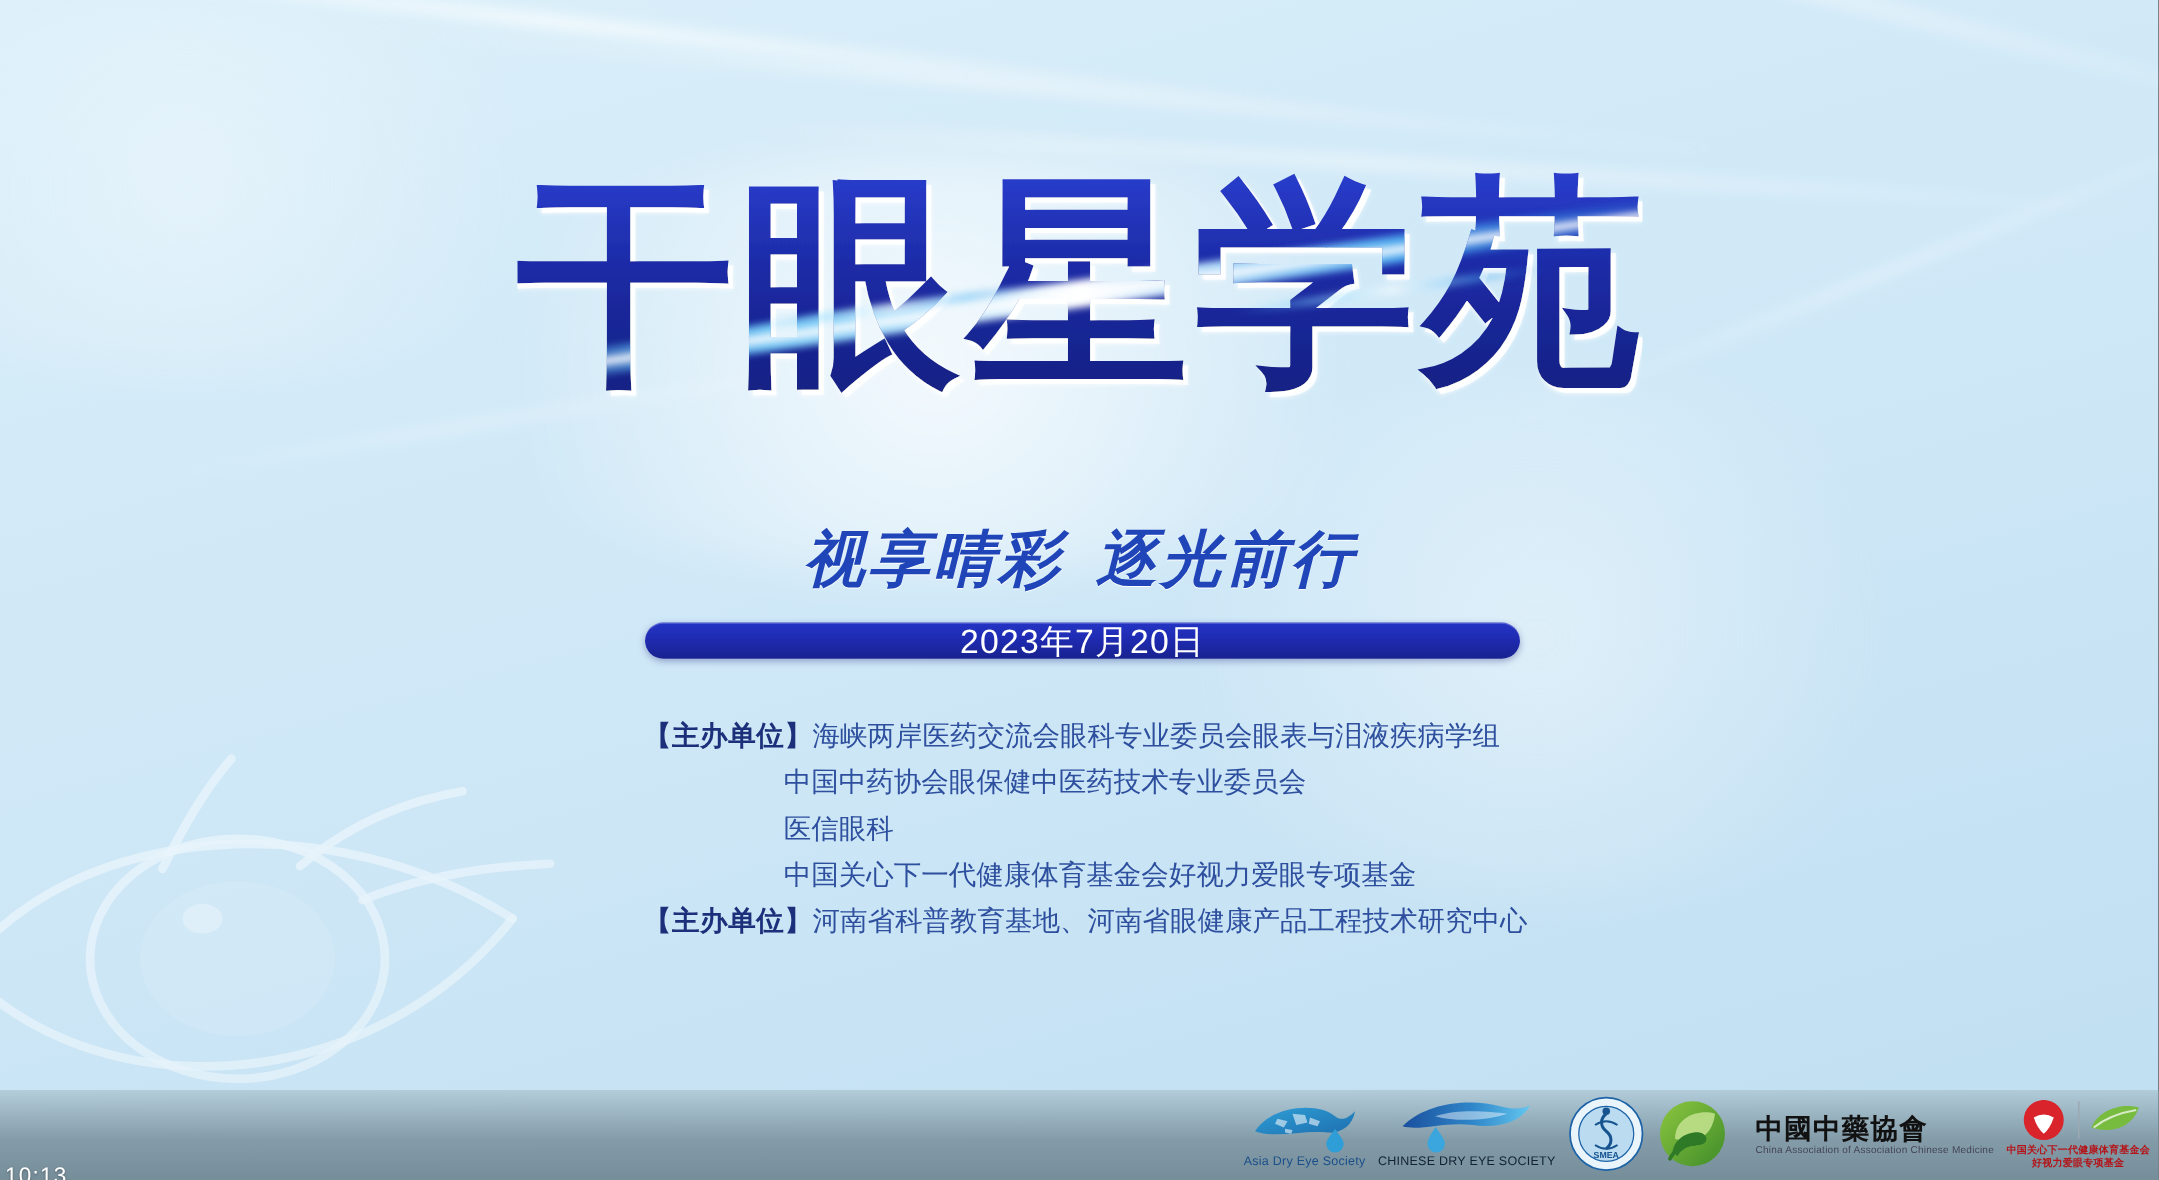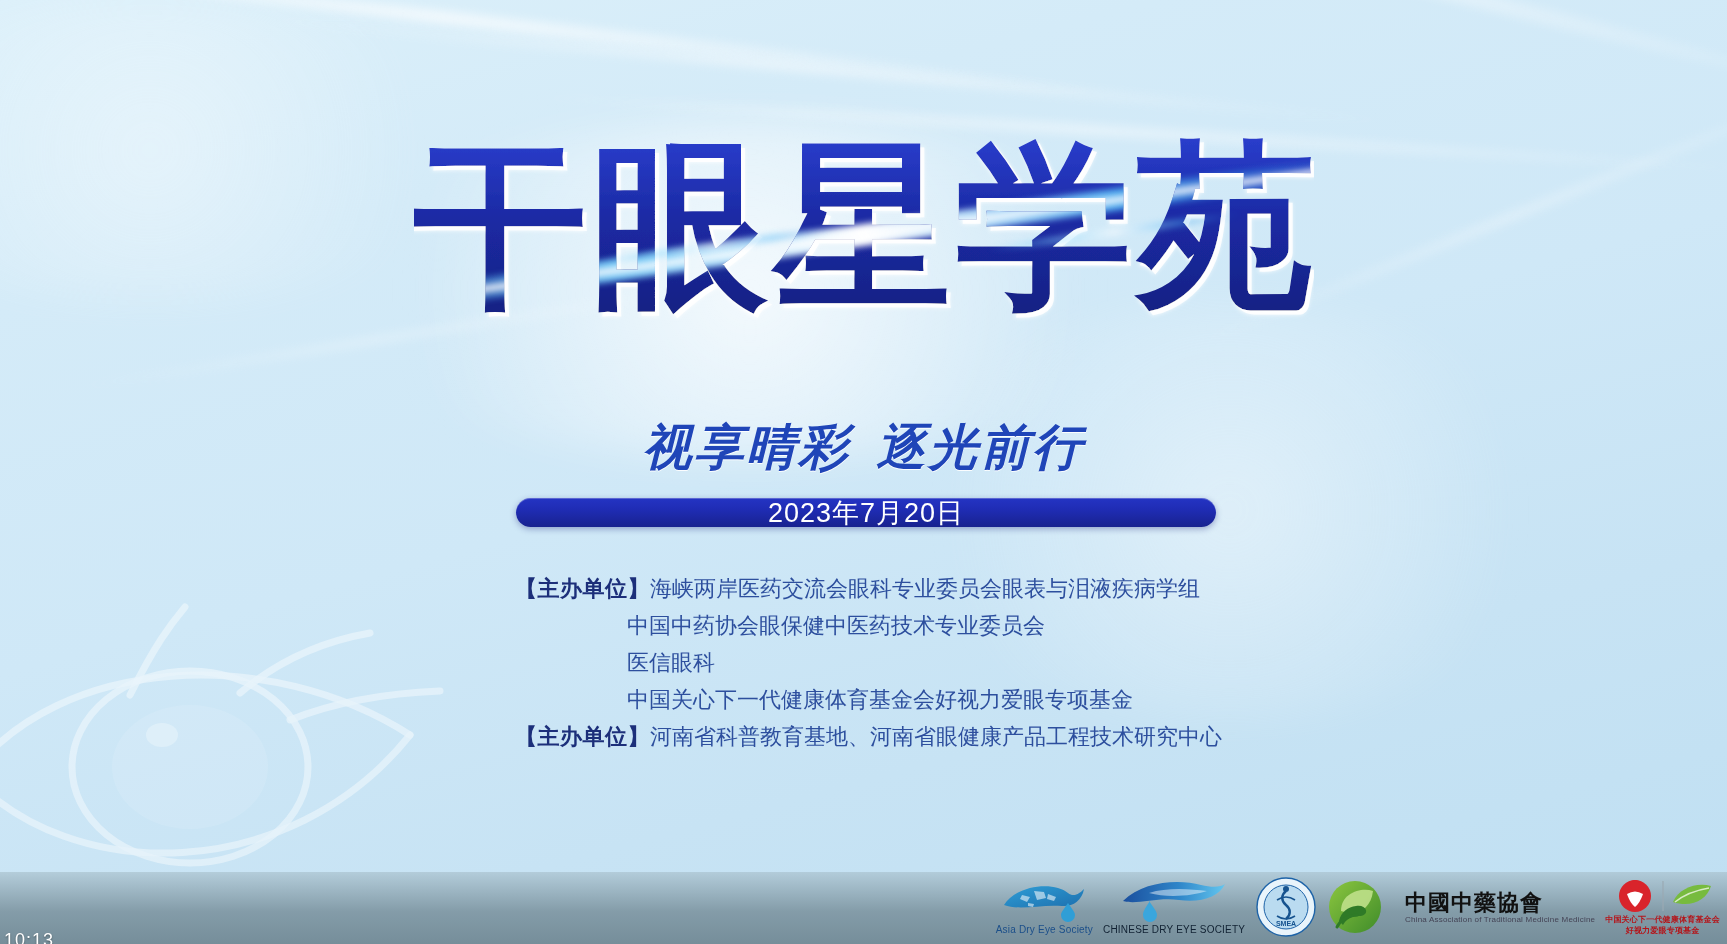--- a/index.html
+++ b/index.html
@@ -313,21 +313,21 @@
             <stop offset="100%" stop-color="#3f8c2a"></stop>
           </linearGradient>
         </defs>
         <circle cx="28" cy="28" r="26" fill="url(#tcmG)"></circle>
         <path d="M14 32 C 14 14, 34 8, 46 12 C 44 30, 30 38, 14 32 Z" fill="#bfe08a" opacity=".9"></path>
         <path d="M12 42 c2 -9 9 -14 17 -15 c5 -1 9 1 10 4 c1 4 -3 6 -7 6 c-6 0 -13 3 -16 9 z" fill="#2f7a27"></path>
         <path d="M10 48 c4 -8 12 -12 20 -12" fill="none" stroke="#2f7a27" stroke-width="3" stroke-linecap="round"></path>
       </svg>
       <div style="display:flex;flex-direction:column;align-items:flex-start;">
         <span style="font-family:'Liberation Serif',serif;font-size:22px;font-weight:700;color:#111;letter-spacing:1px;line-height:24px;">中國中藥協會</span>
-        <span style="font-size:8px;color:#445;letter-spacing:.2px;">China Association of Traditional Medicine Medicine</span>
+        <span style="font-size:8px;color:#445;letter-spacing:.2px;">China Association of Association Chinese Medicine</span>
       </div>
     </div>
 
     <div class="logo-item">
       <svg width="108" height="36" viewBox="0 0 108 36">
         <g>
           <circle cx="26" cy="18" r="16" fill="#d9242b"></circle>
           <circle cx="26" cy="7" r="5" fill="#d9242b"></circle>
           <path d="M18 16 q8 -5 16 0 q-3 9 -8 13 q-5 -4 -8 -13 z" fill="#ffffff"></path>
         </g>

